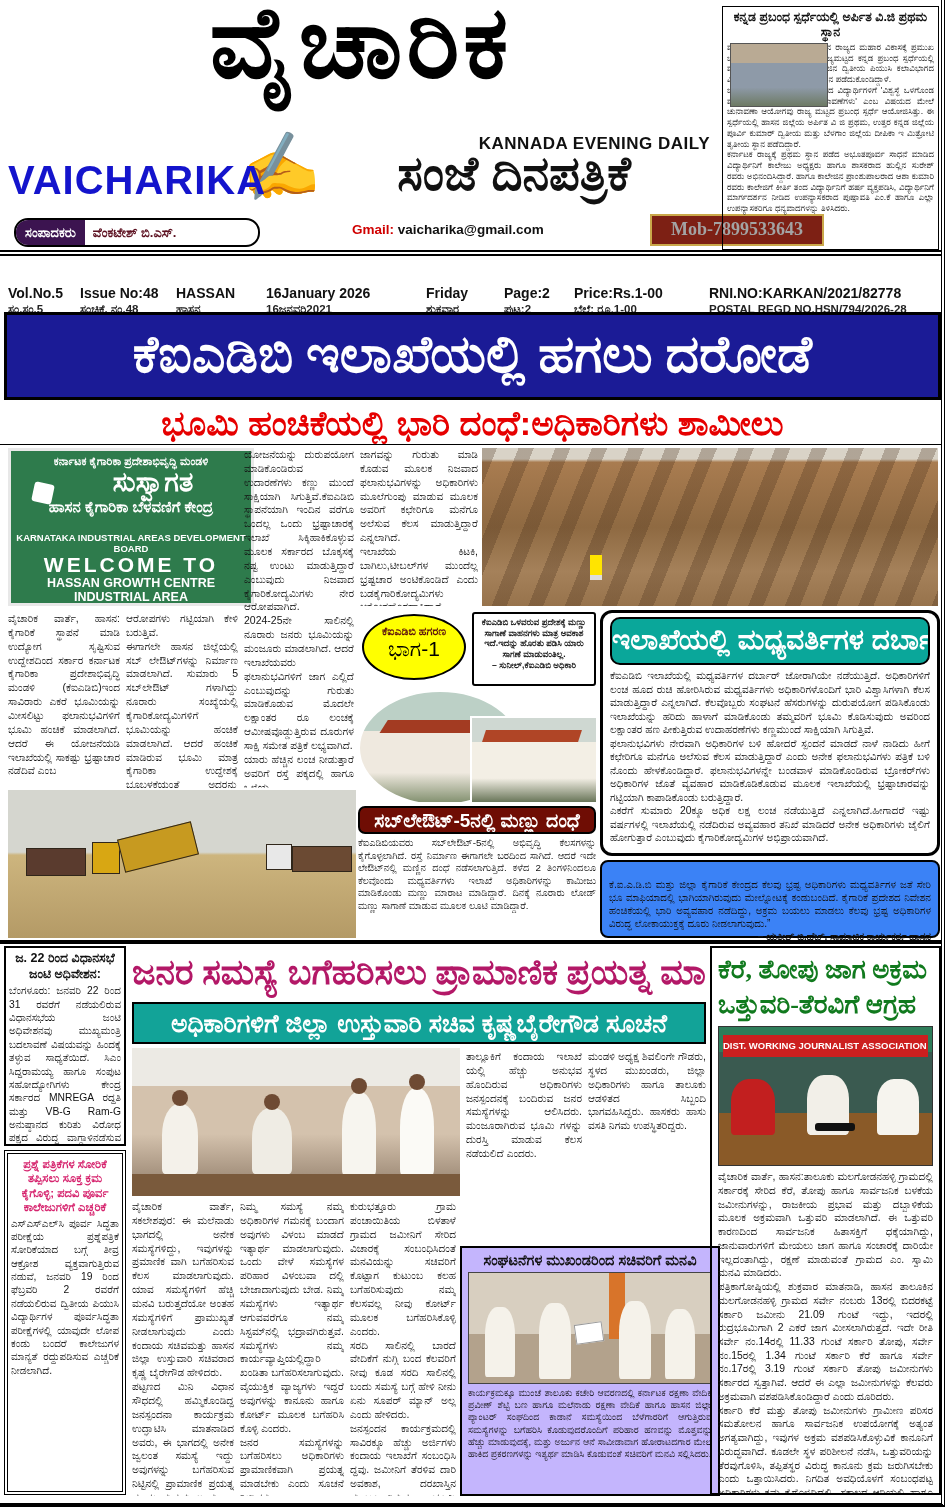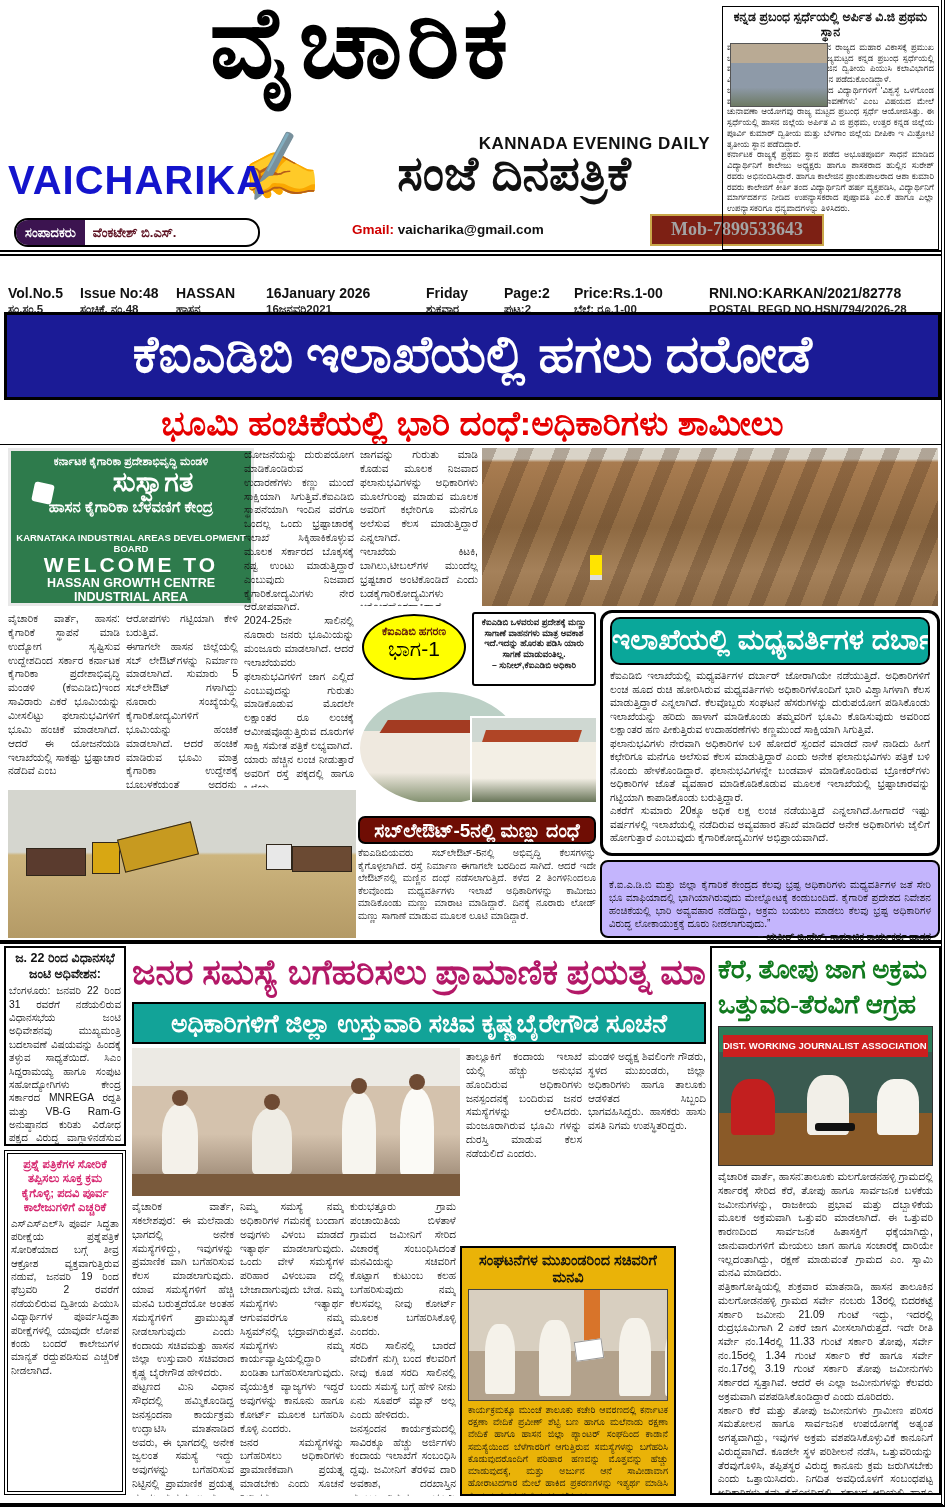--- a/index.html
+++ b/index.html
@@ -85,25 +85,25 @@
   .building .roof{position:absolute;left:26px;top:28px;width:108px;height:16px;background:#a33b22;transform:perspective(60px) rotateX(35deg);}
   .building .rect{position:absolute;left:112px;top:26px;width:126px;height:86px;border:2px solid #fff;
                   background:linear-gradient(180deg,#cfd8d2 0 28%,#f3efe5 28% 70%,#5d6b4d 100%);}
   .building .roof2{position:absolute;left:126px;top:40px;width:96px;height:12px;background:#b04526;transform:skewX(-18deg);}
 
   .durbar{left:600px;top:610px;width:340px;height:246px;border:3px solid #000;border-radius:12px;box-sizing:border-box;padding:4px 7px;}
   .durbar-head{background:#0aa79a;border:2px solid #000;border-radius:10px;color:#fff;text-align:center;
                font-size:28px;font-weight:bold;line-height:42px;height:44px;overflow:hidden;white-space:nowrap;}
   .durbar-body{margin-top:4px;font-size:10.4px;line-height:1.3;text-align:justify;white-space:pre-line;}
 
-  .quote-box{left:600px;top:860px;width:340px;height:78px;background:#c4b5fd;border:2px solid #000;border-radius:8px;
+  .quote-box{left:600px;top:860px;width:340px;height:78px;background:#3b82f6;border:2px solid #000;border-radius:8px;
              box-sizing:border-box;padding:3px 7px;font-size:10.2px;line-height:1.28;text-align:justify;white-space:pre-line;}
   .quote-attr{text-align:right;font-weight:bold;font-size:10.2px;}
 
-  .sublayout{left:358px;top:806px;width:238px;height:132px;margin-top:10px;}
+  .sublayout{left:358px;top:806px;width:238px;height:132px;}
   .sublayout-head{background:#6f0d04;border:2px solid #000;border-radius:7px;color:#fff;text-align:center;
                   font-size:19px;font-weight:bold;line-height:26px;height:28px;box-sizing:border-box;white-space:nowrap;overflow:hidden;}
   .sublayout-body{margin-top:3px;font-size:9.8px;line-height:1.28;text-align:justify;white-space:pre-line;}
 
   .sep-band{left:0;top:940px;width:945px;height:4px;background:#000;}
 
   
   .bl1{left:4px;top:946px;width:122px;height:200px;border:2px solid #000;box-sizing:border-box;padding:3px;overflow:hidden;}
   .bl2{left:4px;top:1150px;width:122px;height:345px;border:4px double #000;box-sizing:border-box;padding:3px;overflow:hidden;}
   .bl-head{font-size:12.5px;font-weight:bold;text-align:center;line-height:1.25;margin-bottom:2px;}
@@ -125,21 +125,21 @@
   .mp-head{position:absolute;width:16px;height:16px;border-radius:50%;background:#6e4a33;}
   .h1{left:40px;top:42px;} .h2{left:132px;top:46px;} .h3{left:219px;top:30px;} .h4{left:277px;top:26px;}
   .mp-table{position:absolute;left:0;bottom:0;width:100%;height:22px;background:#7a5a3c;}
 
   .bm-colR1{left:466px;top:1050px;width:116px;height:192px;}
   .bm-colR2{left:588px;top:1050px;width:118px;height:192px;}
   .bm-col1{left:132px;top:1200px;width:102px;height:296px;}
   .bm-col2{left:240px;top:1200px;width:104px;height:296px;}
   .bm-col3{left:350px;top:1200px;width:106px;height:296px;}
 
-  .memo-box{left:460px;top:1246px;width:216px;height:250px;background:#eab308;border:2px solid #000;box-sizing:border-box;padding:4px 6px;overflow:hidden;}
+  .memo-box{left:460px;top:1246px;width:260px;height:250px;background:#c4b5fd;border:2px solid #000;box-sizing:border-box;padding:4px 6px;overflow:hidden;}
   .memo-head{font-size:14.5px;font-weight:bold;text-align:center;margin-bottom:3px;}
   .memo-photo{position:relative;width:100%;height:112px;border:1px solid #444;box-sizing:border-box;
           background:linear-gradient(180deg,#d8cfc0 0 55%,#b3a28c 55% 100%);}
   .memo-photo .pillar{position:absolute;left:58%;top:0;width:16px;height:60%;background:#d8742a;}
   .memo-photo .man{position:absolute;border-radius:40% 40% 6% 6%;background:#f5f2ea;}
   .m1{left:16px;top:34px;width:30px;height:70px;}
   .m2{left:70px;top:30px;width:32px;height:76px;background:#efe9dc;}
   .m3{left:150px;top:28px;width:32px;height:78px;}
   .m4{left:196px;top:36px;width:30px;height:70px;background:#c04a2a;}
   .memo-photo .paper{position:absolute;left:106px;top:50px;width:26px;height:18px;background:#fff;border:1px solid #999;transform:rotate(-8deg);}

